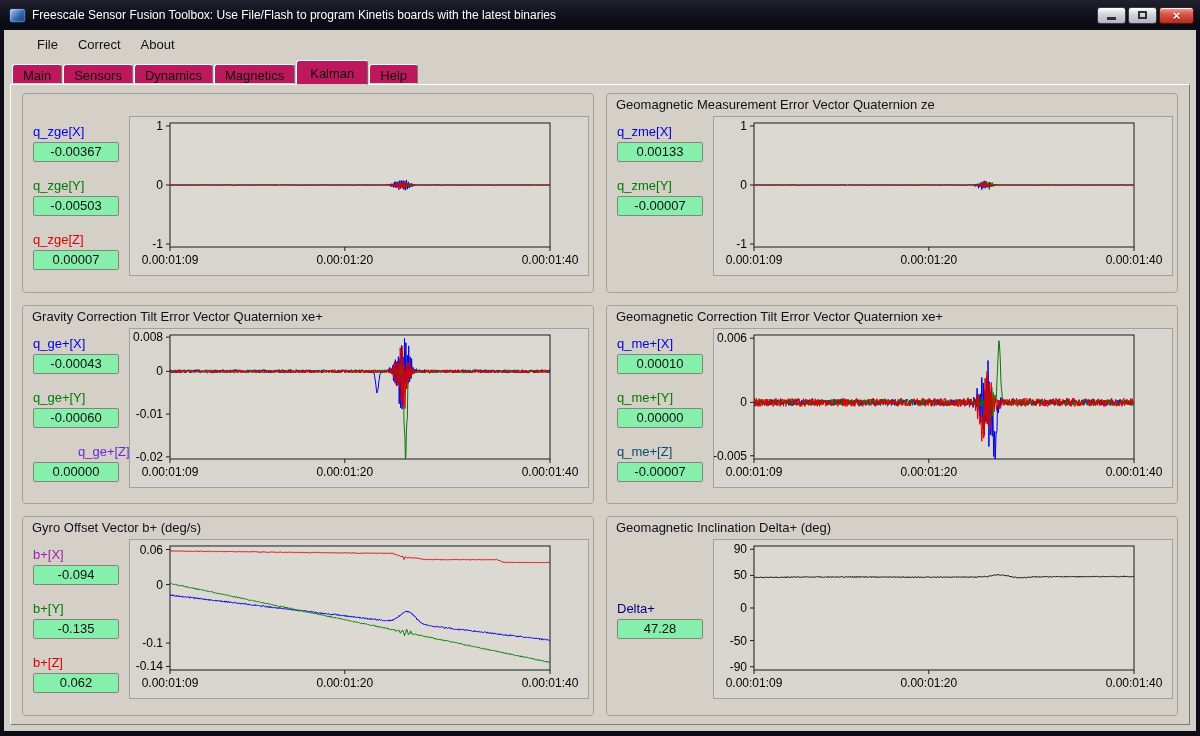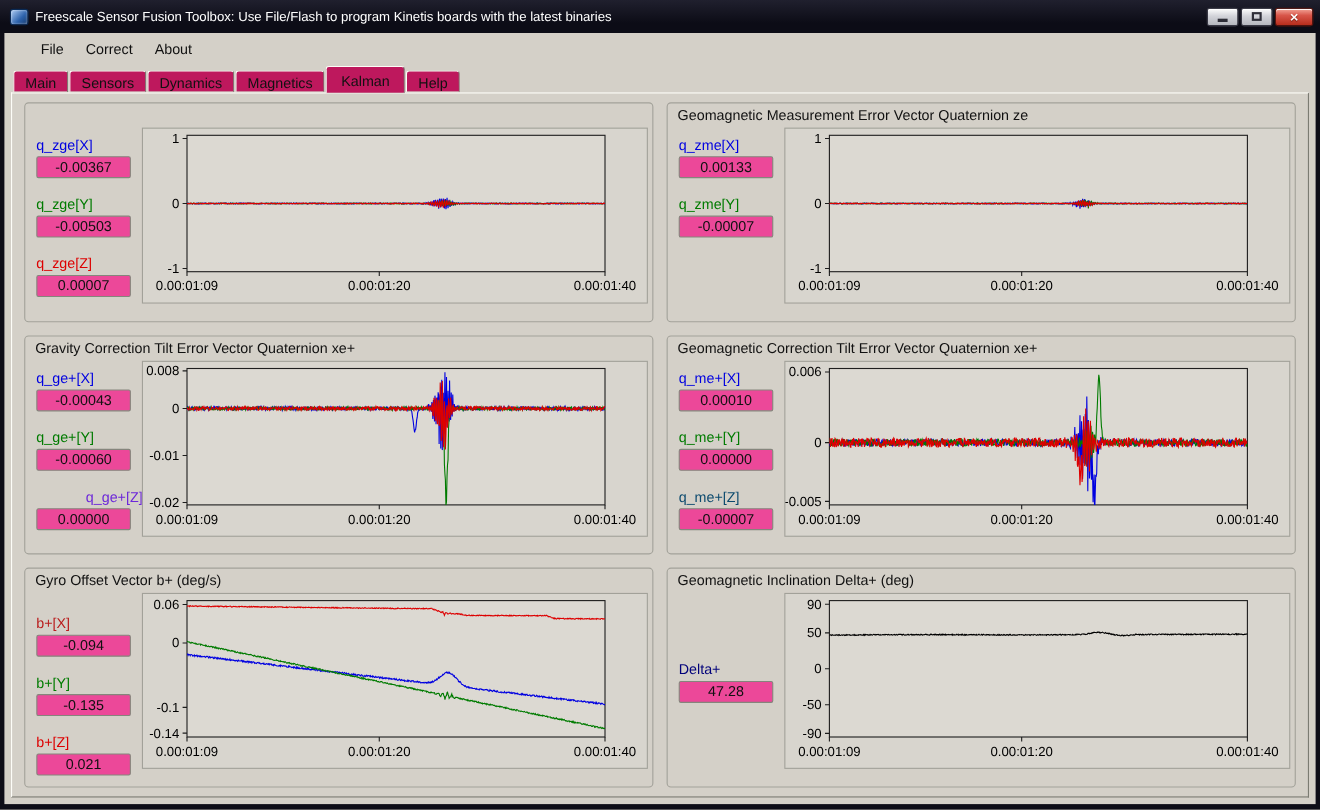--- a/index.html
+++ b/index.html
@@ -64,21 +64,21 @@
     display:grid;grid-template-columns:1fr 1fr;grid-template-rows:1fr 1fr 1fr;
     gap:12px;
   }
   .groupbox{position:relative;border:1px solid #a2a199;border-radius:4px;box-sizing:border-box;}
   .gb-title{position:absolute;top:3px;left:9px;font-size:13px;color:#111;white-space:nowrap;}
   .fields{position:absolute;left:10px;top:30px;width:98px;}
   .fields.center-single{top:84px;}
   .field{margin-bottom:16px;}
   .field-label{font-size:13px;margin-bottom:3px;white-space:nowrap;}
   .field-value{
-    width:84px;height:18px;line-height:18px;background:#ec4899;
+    width:84px;height:18px;line-height:18px;background:#86efac;
     border:1px solid #85857c;border-radius:2px;text-align:center;
     font-size:13px;color:#111;
   }
   .chart{
     position:absolute;left:106px;top:22px;width:458px;height:158px;
     background:#d8d5ce;border:1px solid #a2a199;box-sizing:content-box;
   }
   .chart svg{display:block;font-family:inherit;}
 </style>
 </head>
@@ -284,30 +284,30 @@
               <polyline points="40.0,74.5 40.5,69.1 41.0,77.3 41.4,75.1 41.9,70.6 42.4,69.3 42.9,75.9 43.3,77.2 43.8,73.8 44.3,73.4 44.8,77.5 45.2,69.7 45.7,70.5 46.2,77.4 46.7,76.1 47.1,74.8 47.6,70.4 48.1,76.6 48.6,72.1 49.0,70.4 49.5,72.6 50.0,74.1 50.5,76.6 50.9,71.2 51.4,70.1 51.9,74.2 52.4,70.4 52.8,77.1 53.3,72.4 53.8,70.3 54.3,75.7 54.7,76.9 55.2,73.9 55.7,70.3 56.2,76.1 56.6,73.3 57.1,74.9 57.6,74.7 58.1,71.8 58.5,73.2 59.0,77.4 59.5,77.6 60.0,71.8 60.5,75.5 60.9,70.2 61.4,75.7 61.9,69.2 62.4,70.8 62.8,72.1 63.3,72.2 63.8,77.0 64.3,71.9 64.7,73.4 65.2,74.2 65.7,72.8 66.2,77.4 66.6,69.4 67.1,72.1 67.6,73.7 68.1,70.9 68.5,70.7 69.0,70.4 69.5,77.3 70.0,70.4 70.4,71.0 70.9,74.2 71.4,71.4 71.9,77.3 72.3,75.3 72.8,72.9 73.3,72.4 73.8,71.2 74.2,69.6 74.7,70.0 75.2,72.6 75.7,69.8 76.1,73.7 76.6,76.3 77.1,75.0 77.6,71.3 78.0,69.2 78.5,69.9 79.0,72.1 79.5,74.1 79.9,75.5 80.4,73.4 80.9,74.8 81.4,69.7 81.9,75.4 82.3,72.9 82.8,76.1 83.3,74.2 83.8,76.1 84.2,69.1 84.7,71.6 85.2,70.0 85.7,77.3 86.1,74.2 86.6,77.4 87.1,77.6 87.6,76.5 88.0,73.6 88.5,75.6 89.0,76.0 89.5,69.6 89.9,74.3 90.4,71.7 90.9,77.6 91.4,72.3 91.8,70.3 92.3,74.4 92.8,74.0 93.3,73.8 93.7,72.0 94.2,73.2 94.7,76.4 95.2,74.8 95.6,70.9 96.1,73.6 96.6,74.8 97.1,71.8 97.5,69.8 98.0,76.1 98.5,69.2 99.0,69.9 99.4,75.7 99.9,75.0 100.4,76.7 100.9,73.3 101.4,69.8 101.8,74.7 102.3,70.8 102.8,71.4 103.3,77.3 103.7,70.8 104.2,70.5 104.7,76.0 105.2,73.2 105.6,77.3 106.1,71.1 106.6,75.8 107.1,73.5 107.5,72.6 108.0,76.2 108.5,72.4 109.0,72.2 109.4,71.6 109.9,74.4 110.4,72.6 110.9,72.5 111.3,70.9 111.8,77.2 112.3,76.1 112.8,71.4 113.2,72.6 113.7,74.5 114.2,76.0 114.7,71.7 115.1,72.6 115.6,74.7 116.1,73.6 116.6,75.5 117.0,76.7 117.5,73.8 118.0,75.4 118.5,74.8 118.9,76.2 119.4,72.8 119.9,70.2 120.4,70.4 120.9,70.0 121.3,73.7 121.8,71.7 122.3,73.0 122.8,72.6 123.2,74.7 123.7,77.4 124.2,70.8 124.7,76.1 125.1,72.8 125.6,70.8 126.1,71.4 126.6,72.2 127.0,71.8 127.5,70.6 128.0,69.3 128.5,72.2 128.9,77.1 129.4,72.8 129.9,69.3 130.4,75.6 130.8,72.5 131.3,77.5 131.8,70.2 132.3,70.6 132.7,76.0 133.2,77.3 133.7,71.3 134.2,75.7 134.6,75.7 135.1,73.4 135.6,71.6 136.1,72.0 136.5,72.9 137.0,76.6 137.5,77.0 138.0,70.5 138.4,72.5 138.9,77.2 139.4,76.6 139.9,72.2 140.4,74.2 140.8,77.4 141.3,74.0 141.8,72.2 142.3,71.3 142.7,69.3 143.2,74.3 143.7,75.6 144.2,70.6 144.6,72.4 145.1,77.3 145.6,70.9 146.1,72.4 146.5,72.2 147.0,70.8 147.5,73.6 148.0,71.7 148.4,77.1 148.9,77.5 149.4,74.5 149.9,74.5 150.3,75.2 150.8,73.7 151.3,73.3 151.8,75.9 152.2,75.3 152.7,75.5 153.2,71.5 153.7,74.4 154.1,72.8 154.6,75.2 155.1,73.5 155.6,70.1 156.0,71.2 156.5,71.1 157.0,70.2 157.5,71.7 157.9,69.8 158.4,69.6 158.9,74.3 159.4,69.2 159.8,76.0 160.3,73.2 160.8,74.4 161.3,77.4 161.8,74.6 162.2,74.2 162.7,69.7 163.2,70.2 163.7,75.3 164.1,72.2 164.6,72.3 165.1,75.3 165.6,72.3 166.0,70.2 166.5,76.7 167.0,72.3 167.5,73.5 167.9,74.8 168.4,74.4 168.9,72.6 169.4,70.8 169.8,73.0 170.3,74.5 170.8,69.6 171.3,71.8 171.7,74.8 172.2,70.6 172.7,74.2 173.2,75.8 173.6,77.3 174.1,71.2 174.6,75.5 175.1,74.2 175.5,75.2 176.0,72.0 176.5,72.6 177.0,74.9 177.4,74.5 177.9,70.4 178.4,72.8 178.9,74.8 179.3,71.9 179.8,74.7 180.3,74.6 180.8,71.1 181.3,72.6 181.7,75.0 182.2,74.3 182.7,77.0 183.2,73.9 183.6,72.2 184.1,77.4 184.6,72.9 185.1,74.0 185.5,73.7 186.0,71.2 186.5,69.6 187.0,75.7 187.4,69.2 187.9,76.4 188.4,73.7 188.9,73.9 189.3,72.6 189.8,71.2 190.3,72.3 190.8,71.3 191.2,76.6 191.7,73.6 192.2,76.7 192.7,75.9 193.1,76.5 193.6,76.8 194.1,75.8 194.6,74.9 195.0,76.6 195.5,71.0 196.0,75.7 196.5,76.9 196.9,74.3 197.4,72.5 197.9,73.6 198.4,71.9 198.8,70.2 199.3,72.1 199.8,71.5 200.3,69.7 200.8,73.7 201.2,72.9 201.7,71.7 202.2,71.5 202.7,74.1 203.1,69.4 203.6,70.6 204.1,71.7 204.6,75.7 205.0,76.4 205.5,72.7 206.0,77.2 206.5,71.8 206.9,74.4 207.4,74.4 207.9,69.6 208.4,69.2 208.8,71.4 209.3,72.1 209.8,69.6 210.3,70.5 210.7,72.0 211.2,77.3 211.7,74.6 212.2,75.7 212.6,74.8 213.1,70.4 213.6,75.0 214.1,76.6 214.5,75.4 215.0,69.2 215.5,71.8 216.0,69.9 216.4,73.2 216.9,76.3 217.4,77.5 217.9,70.9 218.3,73.4 218.8,71.9 219.3,73.0 219.8,72.4 220.3,77.3 220.7,69.2 221.2,70.4 221.7,70.7 222.2,76.2 222.6,76.5 223.1,76.1 223.6,74.3 224.1,71.0 224.5,70.2 225.0,71.6 225.5,74.4 226.0,76.8 226.4,69.3 226.9,76.5 227.4,69.8 227.9,70.4 228.3,71.7 228.8,72.1 229.3,77.3 229.8,72.1 230.2,69.5 230.7,69.8 231.2,69.3 231.7,75.8 232.1,74.7 232.6,74.8 233.1,72.0 233.6,76.8 234.0,76.0 234.5,72.3 235.0,74.6 235.5,76.6 235.9,70.7 236.4,70.6 236.9,76.3 237.4,74.6 237.8,74.4 238.3,74.8 238.8,73.3 239.3,76.7 239.7,76.6 240.2,71.7 240.7,72.1 241.2,77.0 241.7,71.4 242.1,73.5 242.6,76.3 243.1,70.3 243.6,77.4 244.0,75.2 244.5,77.5 245.0,74.7 245.5,70.8 245.9,75.6 246.4,77.6 246.9,71.0 247.4,71.9 247.8,76.6 248.3,73.7 248.8,70.5 249.3,73.5 249.7,69.6 250.2,69.6 250.7,77.4 251.2,71.8 251.6,76.2 252.1,74.2 252.6,75.3 253.1,70.2 253.5,73.8 254.0,68.6 254.5,72.4 255.0,73.8 255.4,78.2 255.9,70.4 256.4,74.9 256.9,73.3 257.3,72.5 257.8,74.9 258.3,74.7 258.8,74.9 259.2,77.2 259.7,73.3 260.2,69.5 260.7,69.1 261.2,76.3 261.6,81.9 262.1,76.1 262.6,66.5 263.1,72.2 263.5,90.0 264.0,76.3 264.5,70.4 265.0,65.7 265.4,93.6 265.9,95.4 266.4,87.1 266.9,85.9 267.3,97.7 267.8,112.2 268.3,101.5 268.8,90.3 269.2,84.7 269.7,109.1 270.2,102.8 270.7,68.6 271.1,49.4 271.6,80.4 272.1,94.6 272.6,72.6 273.0,42.4 273.5,72.8 274.0,95.4 274.5,88.7 274.9,56.1 275.4,53.9 275.9,83.2 276.4,99.6 276.8,65.8 277.3,53.5 277.8,74.2 278.3,84.8 278.7,78.2 279.2,66.4 279.7,66.7 280.2,79.8 280.7,75.0 281.1,69.1 281.6,71.5 282.1,75.4 282.6,81.6 283.0,77.8 283.5,70.7 284.0,73.4 284.5,74.1 284.9,78.8 285.4,74.8 285.9,71.6 286.4,77.4 286.8,78.2 287.3,69.9 287.8,70.6 288.3,73.7 288.7,70.5 289.2,76.5 289.7,73.4 290.2,70.8 290.6,76.0 291.1,71.6 291.6,71.6 292.1,71.5 292.5,74.2 293.0,70.2 293.5,75.7 294.0,76.7 294.4,72.3 294.9,71.9 295.4,71.4 295.9,76.3 296.3,72.7 296.8,73.3 297.3,75.3 297.8,77.0 298.2,69.6 298.7,73.5 299.2,69.2 299.7,76.3 300.2,70.3 300.6,71.4 301.1,71.1 301.6,71.4 302.1,73.5 302.5,69.2 303.0,72.3 303.5,77.5 304.0,76.1 304.4,74.5 304.9,71.6 305.4,71.0 305.9,76.2 306.3,76.1 306.8,74.4 307.3,77.2 307.8,70.5 308.2,70.1 308.7,72.6 309.2,74.5 309.7,76.1 310.1,69.1 310.6,74.3 311.1,77.3 311.6,77.2 312.0,69.1 312.5,69.4 313.0,70.7 313.5,75.4 313.9,72.7 314.4,76.2 314.9,70.9 315.4,69.4 315.8,72.1 316.3,69.5 316.8,72.7 317.3,73.3 317.7,72.6 318.2,75.1 318.7,70.8 319.2,72.9 319.6,74.5 320.1,74.3 320.6,73.4 321.1,76.7 321.6,73.9 322.0,76.8 322.5,73.9 323.0,69.8 323.5,74.9 323.9,71.7 324.4,73.9 324.9,69.8 325.4,74.5 325.8,77.3 326.3,76.8 326.8,75.6 327.3,73.6 327.7,73.2 328.2,69.8 328.7,76.1 329.2,76.9 329.6,74.7 330.1,77.0 330.6,69.8 331.1,77.1 331.5,72.1 332.0,77.1 332.5,71.0 333.0,76.0 333.4,77.3 333.9,77.6 334.4,76.2 334.9,72.8 335.3,70.7 335.8,76.2 336.3,73.4 336.8,74.7 337.2,73.5 337.7,71.1 338.2,74.8 338.7,70.7 339.1,74.1 339.6,69.5 340.1,71.4 340.6,77.0 341.1,72.4 341.5,74.0 342.0,69.2 342.5,71.0 343.0,72.2 343.4,74.4 343.9,74.5 344.4,70.2 344.9,77.0 345.3,72.7 345.8,69.5 346.3,77.1 346.8,72.6 347.2,75.4 347.7,75.7 348.2,75.3 348.7,70.4 349.1,71.3 349.6,73.4 350.1,72.7 350.6,72.9 351.0,75.4 351.5,77.0 352.0,77.2 352.5,69.1 352.9,71.5 353.4,72.7 353.9,69.2 354.4,73.9 354.8,71.4 355.3,71.7 355.8,77.0 356.3,73.2 356.7,76.5 357.2,77.5 357.7,70.9 358.2,75.3 358.6,69.1 359.1,70.8 359.6,69.3 360.1,69.3 360.6,73.9 361.0,77.5 361.5,74.5 362.0,72.0 362.5,72.3 362.9,73.7 363.4,72.8 363.9,77.1 364.4,72.4 364.8,70.8 365.3,72.9 365.8,76.7 366.3,74.0 366.7,76.7 367.2,72.1 367.7,73.4 368.2,74.2 368.6,73.6 369.1,76.5 369.6,75.2 370.1,72.8 370.5,72.1 371.0,70.1 371.5,69.7 372.0,71.9 372.4,72.1 372.9,72.8 373.4,70.9 373.9,71.7 374.3,72.9 374.8,71.5 375.3,77.1 375.8,70.7 376.2,76.2 376.7,76.8 377.2,74.7 377.7,74.8 378.1,70.1 378.6,72.4 379.1,69.6 379.6,77.1 380.1,73.4 380.5,71.4 381.0,73.9 381.5,76.3 382.0,75.9 382.4,73.9 382.9,72.3 383.4,76.4 383.9,72.8 384.3,69.7 384.8,75.1 385.3,74.2 385.8,76.5 386.2,70.9 386.7,76.4 387.2,70.8 387.7,71.0 388.1,74.1 388.6,73.7 389.1,72.9 389.6,77.3 390.0,71.2 390.5,75.1 391.0,77.6 391.5,76.8 391.9,71.2 392.4,75.0 392.9,73.3 393.4,71.8 393.8,72.5 394.3,71.1 394.8,70.9 395.3,74.3 395.7,75.7 396.2,76.0 396.7,76.5 397.2,74.5 397.6,69.1 398.1,72.2 398.6,75.3 399.1,72.0 399.5,72.5 400.0,74.0 400.5,76.5 401.0,74.6 401.5,72.2 401.9,70.8 402.4,77.3 402.9,74.6 403.4,76.3 403.8,76.7 404.3,76.5 404.8,74.1 405.3,76.7 405.7,74.6 406.2,72.8 406.7,74.2 407.2,71.4 407.6,77.1 408.1,77.4 408.6,71.5 409.1,70.4 409.5,69.3 410.0,69.4 410.5,76.7 411.0,75.2 411.4,71.8 411.9,71.1 412.4,70.5 412.9,75.6 413.3,73.7 413.8,75.7 414.3,72.1 414.8,73.5 415.2,75.4 415.7,72.7 416.2,73.2 416.7,69.5 417.1,75.7 417.6,76.8 418.1,69.7 418.6,74.4 419.0,74.1 419.5,72.4 420.0,73.3" fill="none" stroke="#dd0000" stroke-width="1"></polyline>
             </g>
           </svg>
         </div>
     </div>
 
     <div class="groupbox">
       <div class="gb-title">Gyro Offset Vector b+ (deg/s)</div>
       <div class="fields">
         <div class="field">
-          <div class="field-label" style="color: #b91c1c; margin-top: 12px;">b+[X]</div>
+          <div class="field-label" style="color: #a21caf;">b+[X]</div>
           <div class="field-value">-0.094</div>
         </div>
         <div class="field">
           <div class="field-label" style="color: rgb(0, 123, 0);">b+[Y]</div>
           <div class="field-value">-0.135</div>
         </div>
         <div class="field">
           <div class="field-label" style="color: rgb(221, 0, 0);">b+[Z]</div>
-          <div class="field-value">0.021</div>
+          <div class="field-value">0.062</div>
         </div>
       </div>
       <div class="chart">
           <svg viewBox="0 0 458 158" width="458" height="158">
             <clipPath id="clip4">
               <rect x="40" y="6" width="380" height="124"></rect>
             </clipPath>
             <rect x="40" y="6" width="380" height="124" fill="#dcd9d2" stroke="#1d1d1d" stroke-width="1"></rect>
             <line x1="36" y1="9.509433962264154" x2="40" y2="9.509433962264154" stroke="#1d1d1d"></line>
             <text x="33" y="13.509433962264154" text-anchor="end" font-size="12" fill="#000">0.06</text>

